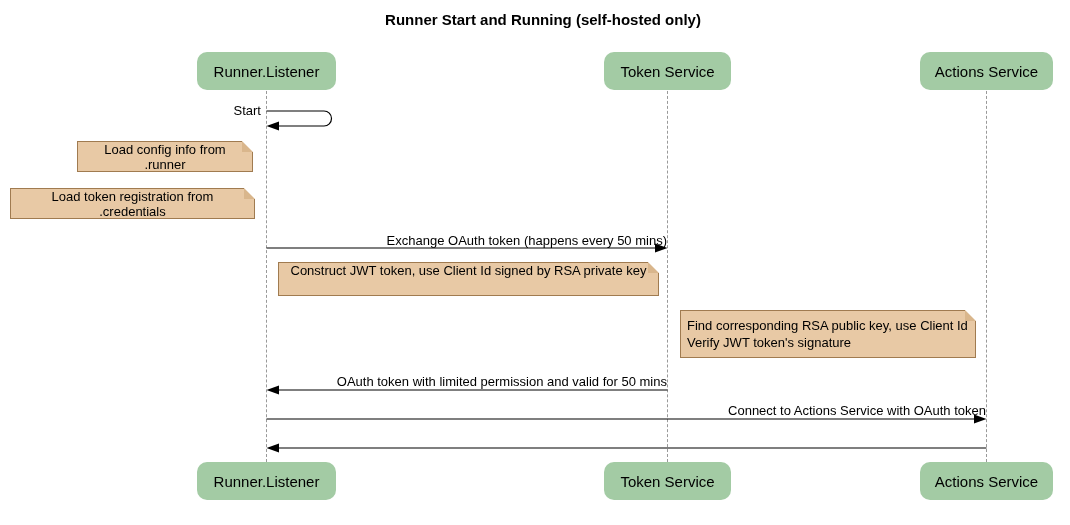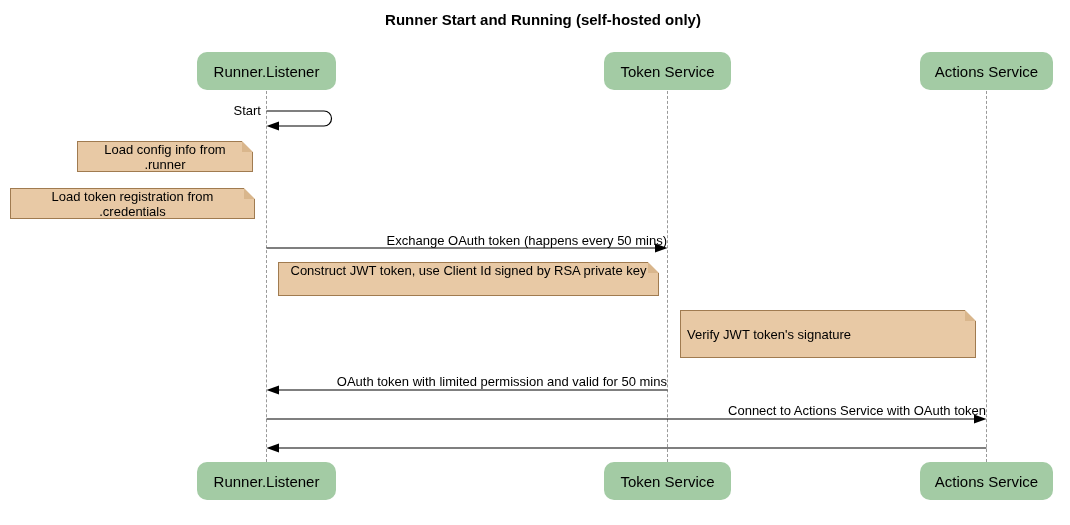--- a/index.html
+++ b/index.html
@@ -128,20 +128,21 @@
     <span>Load token registration from .credentials</span>
   </div>
 
   <div class="note" style="left:278px; top:262px; width:381px; height:34px;">
     <span class="fold"></span>
     <span>Construct JWT token, use Client Id signed by RSA private key</span>
   </div>
 
   <div class="note multiline" style="left:680px; top:310px; width:296px; height:48px;">
     <span class="fold"></span>
+    <span>Find corresponding RSA public key, use Client Id</span>
     <span>Verify JWT token's signature</span>
   </div>
 
   <svg class="arrows" width="1070" height="525" viewBox="0 0 1070 525">
 
     <path class="line" d="M 266.5 111 H 324 A 7.5 7.5 0 0 1 324 126 H 279"></path>
     <polygon class="head" points="266.5,126 279,121.5 279,130.5"></polygon>
 
     <line class="line" x1="266.5" y1="248" x2="656" y2="248"></line>
     <polygon class="head" points="667.5,248 655,243.5 655,252.5"></polygon>

